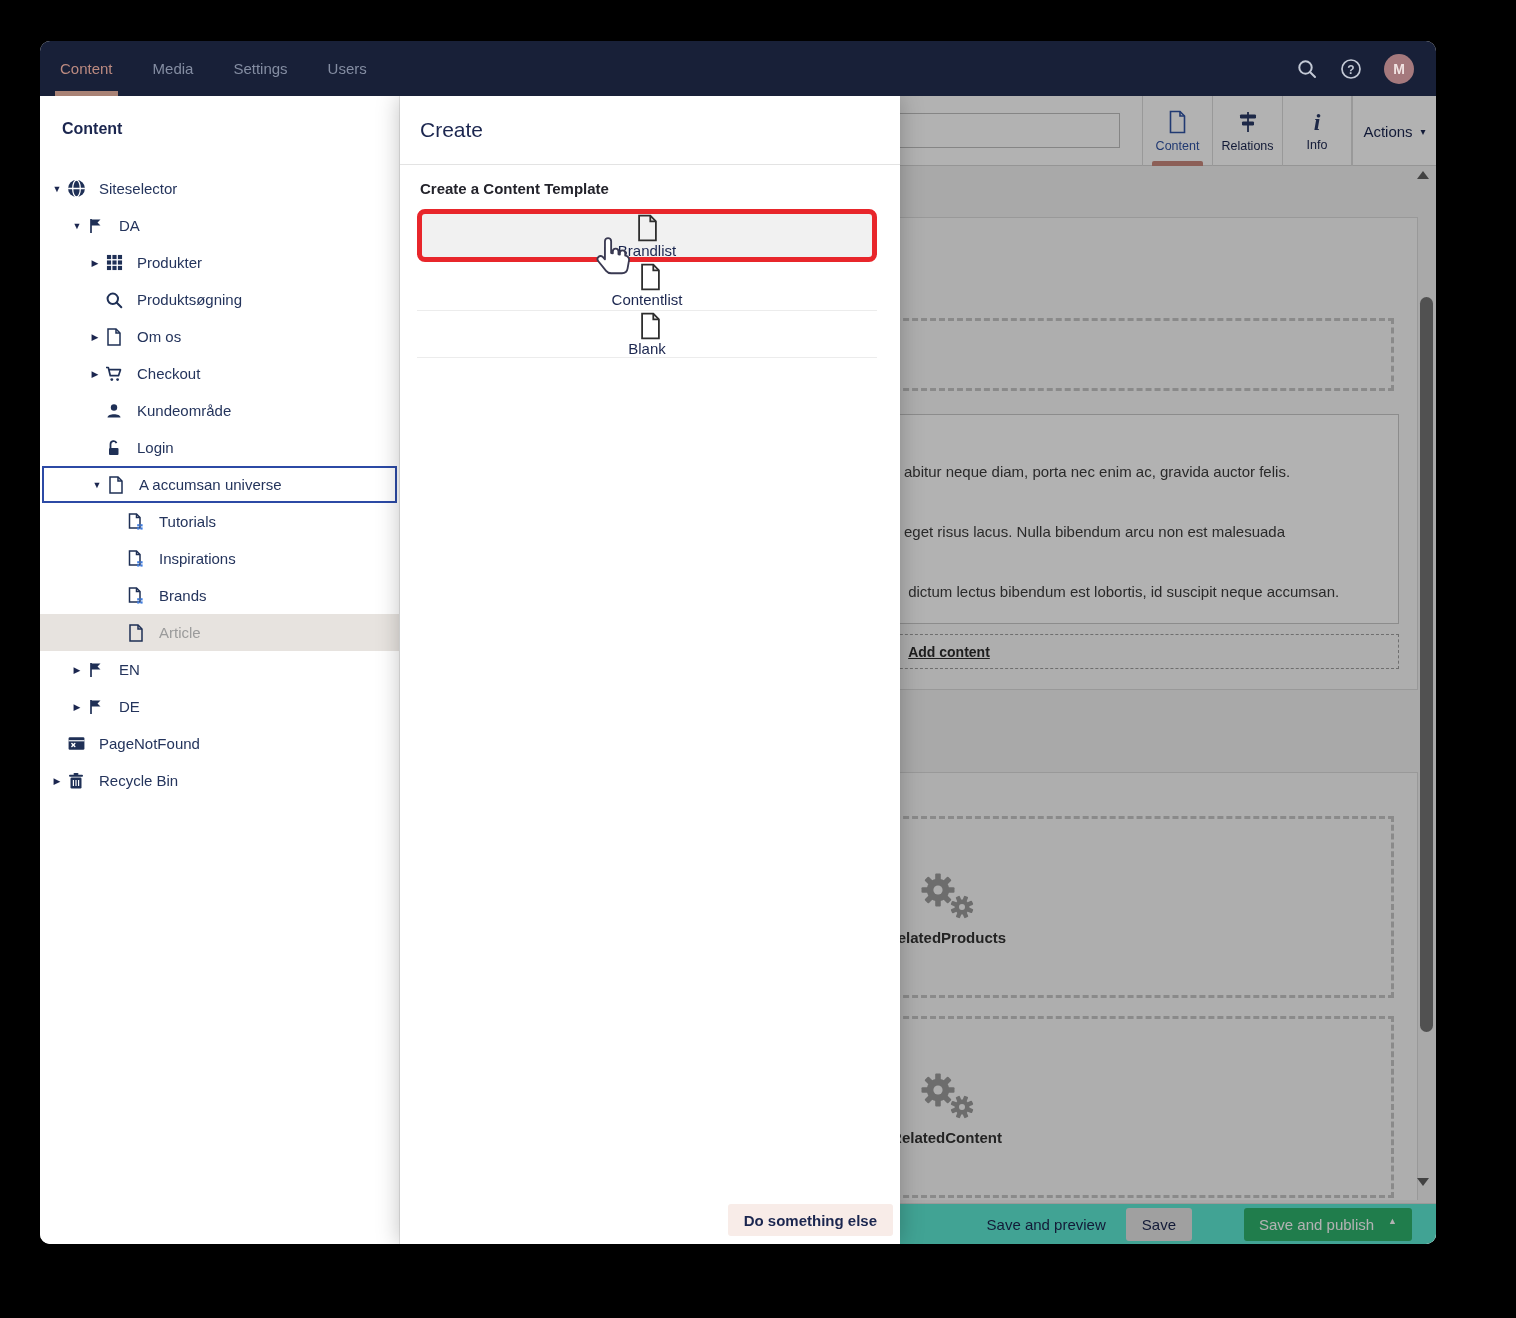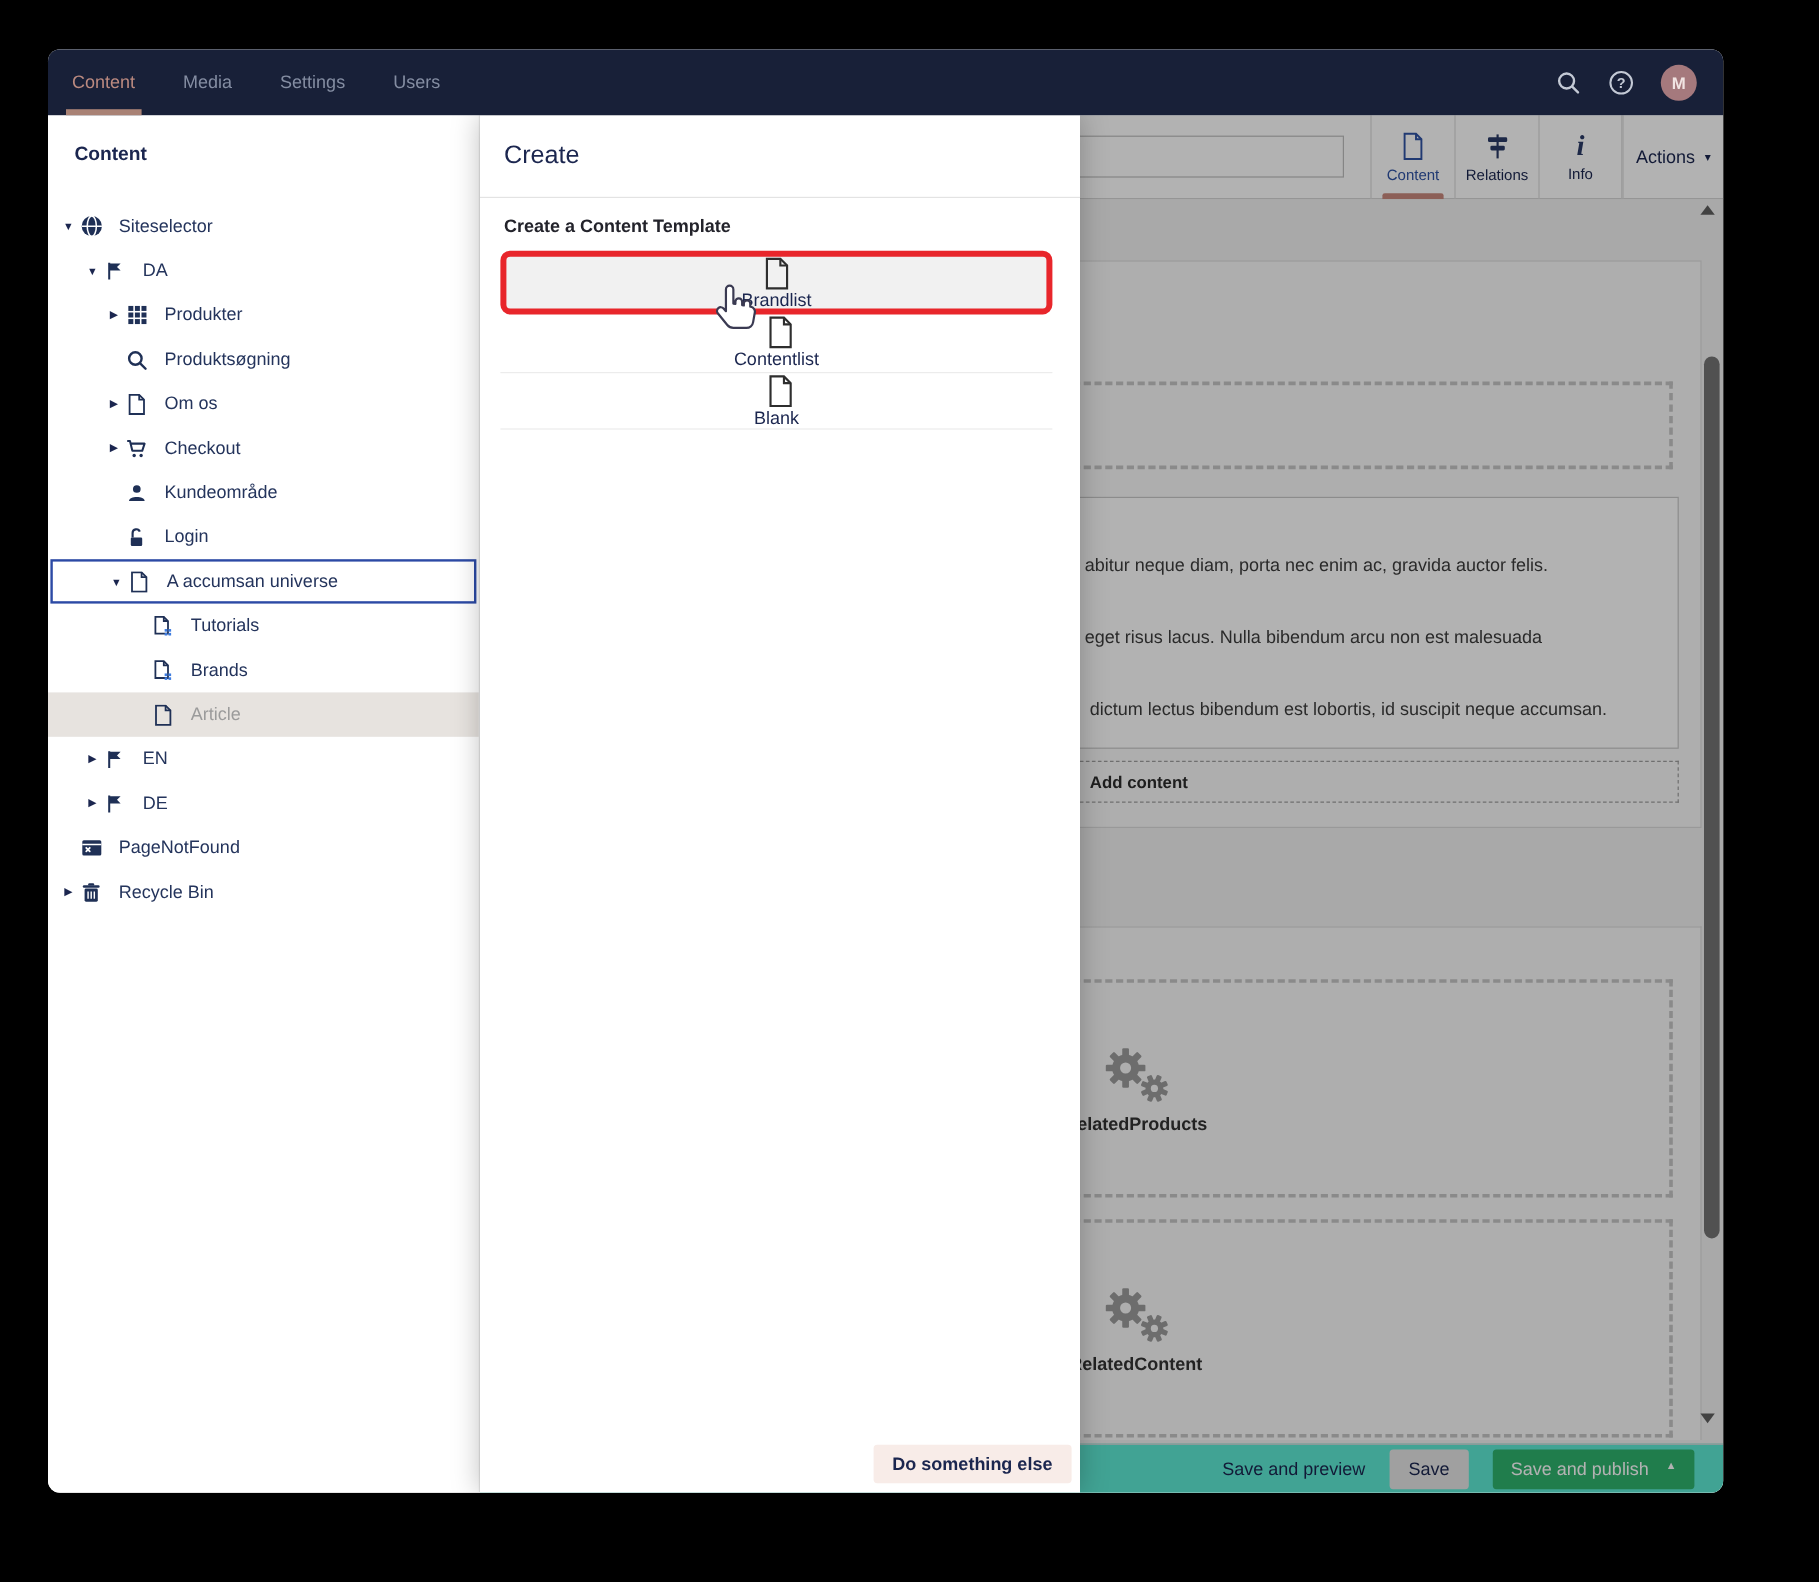--- a/index.html
+++ b/index.html
@@ -42,29 +42,29 @@
   .ed-tab.active::after{content:"";position:absolute;left:9px;right:9px;bottom:0;height:5px;border-radius:2px 2px 0 0;background:#c9897d;}
   .ed-actions{position:absolute;left:952px;right:0;top:0;height:70px;border-left:1px solid #dcdcdc;display:flex;
               align-items:center;justify-content:center;gap:8px;font-size:15px;color:#1b264f;cursor:pointer;}
   .ed-scroll{position:absolute;top:70px;left:0;right:0;bottom:41px;background:#f2f2f2;overflow:hidden;}
   .pcontainer{position:absolute;background:#fafafa;border:1px solid #dcdcdc;}
   .dashbox{position:absolute;border:3px dashed #c6c6c6;}
   .lorem-box{position:absolute;border:1px solid #c9c9c9;background:#fff;overflow:hidden;}
   .lorem-text{position:absolute;left:404px;top:10px;font-size:15px;color:#3d3d3d;white-space:pre;}
   .lorem-text div{height:26px;line-height:26px;}
   .addc{position:absolute;border:1px dashed #9f9f9f;display:flex;align-items:center;justify-content:center;
-        font-weight:bold;font-size:14px;color:#2c2c2c;cursor:pointer;}
+        font-weight:bold;font-size:14px;color:#2c2c2c;cursor:pointer;text-decoration:underline;}
   .ph-box{display:flex;flex-direction:column;align-items:center;justify-content:center;gap:8px;cursor:pointer;}
   .ph-label{font-size:15px;font-weight:bold;color:#333;}
   .ed-footer{position:absolute;left:0;right:0;bottom:0;height:41px;background:#5eead4;border-top:1px solid #ddd;
              display:flex;align-items:center;justify-content:flex-end;gap:20px;padding-right:24px;}
   .link-btn{font-size:15px;color:#1b264f;cursor:pointer;}
   .btn-save{background:#e6e6e6;color:#1b264f;font-size:15px;padding:8px 16px;border-radius:3px;cursor:pointer;}
   .btn-publish{background:#2eb36e;color:#fff;font-size:15px;padding:8px 15px;border-radius:3px;display:flex;
-               align-items:flex-start;gap:14px;cursor:pointer;}
+               align-items:flex-start;gap:14px;cursor:pointer;margin-left:32px;}
   .btn-publish .pc{font-size:9px;}
   .sb-up{position:absolute;right:7px;top:75px;width:0;height:0;border-left:6px solid transparent;border-right:6px solid transparent;border-bottom:8px solid #5f5f5f;cursor:pointer;}
   .sb-down{position:absolute;right:7px;top:1082px;width:0;height:0;border-left:6px solid transparent;border-right:6px solid transparent;border-top:8px solid #5f5f5f;cursor:pointer;}
   .sb-thumb{position:absolute;right:3px;top:201px;width:13px;height:735px;border-radius:7px;background:#757575;cursor:pointer;}
   .dim{position:absolute;inset:0;background:rgba(0,0,0,0.3);z-index:20;}
 
   
   .dialog{position:absolute;left:360px;top:55px;width:500px;bottom:0;background:#fff;z-index:30;
           box-shadow:0 0 22px rgba(0,0,0,.25);}
   .dlg-title{position:absolute;left:20px;top:22px;font-size:21px;color:#1b264f;}
@@ -388,20 +388,37 @@
                   <rect x="10.2" y="11.2" width="2.2" height="2.2"></rect>
                   <rect x="13.4" y="11.2" width="2.2" height="2.2"></rect>
                   <rect x="10.2" y="14.4" width="2.2" height="2.2"></rect>
                   <rect x="13.4" y="14.4" width="2.2" height="2.2"></rect>
                 </g>
               </svg>
             </span>
           <span>Tutorials</span>
         </div>
 
+        <div class="tree-row lv3">
+          <span class="sp"></span>
+            <span class="caret"></span>
+          <span class="ticon">
+              <svg width="18" height="18" viewBox="0 0 18 18">
+                <path d="M2.5 1h7l3.5 3.5V15h-10.5z" fill="none" stroke="#1f3056" stroke-width="1.5"></path>
+                <path d="M9.5 1v3.5H13" fill="none" stroke="#1f3056" stroke-width="1.5"></path>
+                <g fill="#3f7de0">
+                  <rect x="10.2" y="11.2" width="2.2" height="2.2"></rect>
+                  <rect x="13.4" y="11.2" width="2.2" height="2.2"></rect>
+                  <rect x="10.2" y="14.4" width="2.2" height="2.2"></rect>
+                  <rect x="13.4" y="14.4" width="2.2" height="2.2"></rect>
+                </g>
+              </svg>
+            </span>
+          <span>Inspirations</span>
+        </div>
 
         <div class="tree-row lv3">
           <span class="sp"></span>
             <span class="caret"></span>
           <span class="ticon">
               <svg width="18" height="18" viewBox="0 0 18 18">
                 <path d="M2.5 1h7l3.5 3.5V15h-10.5z" fill="none" stroke="#1f3056" stroke-width="1.5"></path>
                 <path d="M9.5 1v3.5H13" fill="none" stroke="#1f3056" stroke-width="1.5"></path>
                 <g fill="#3f7de0">
                   <rect x="10.2" y="11.2" width="2.2" height="2.2"></rect>

